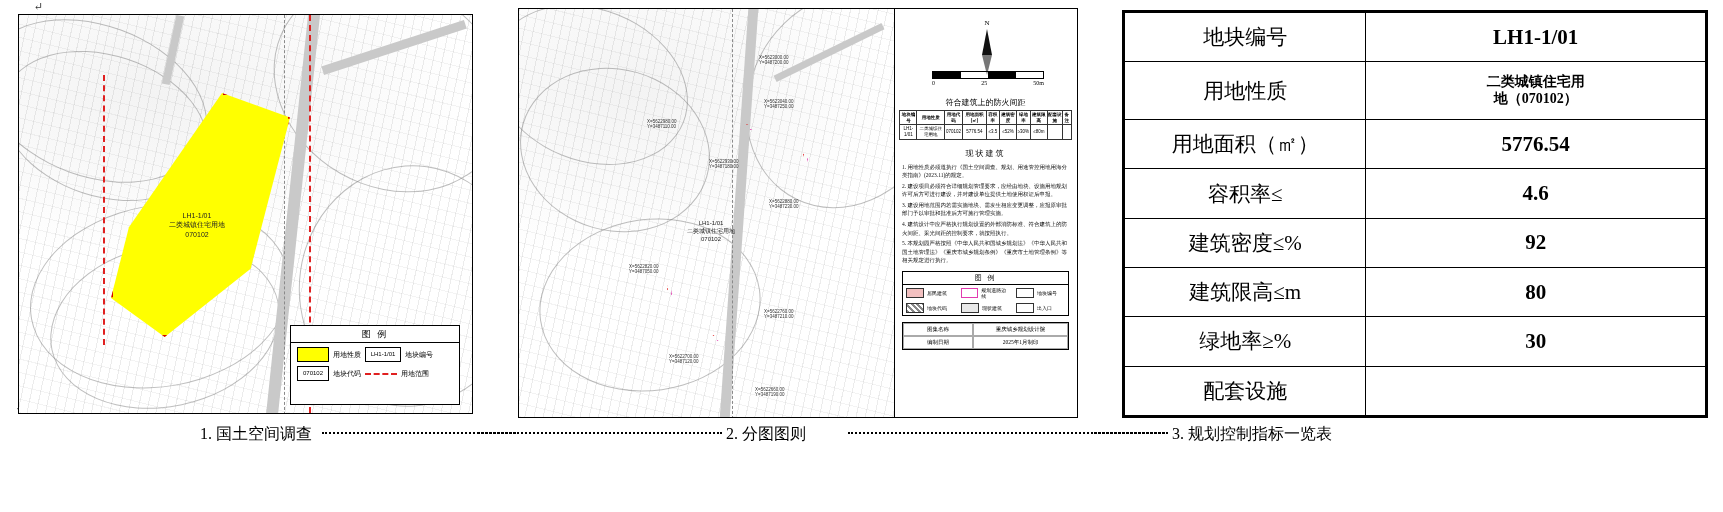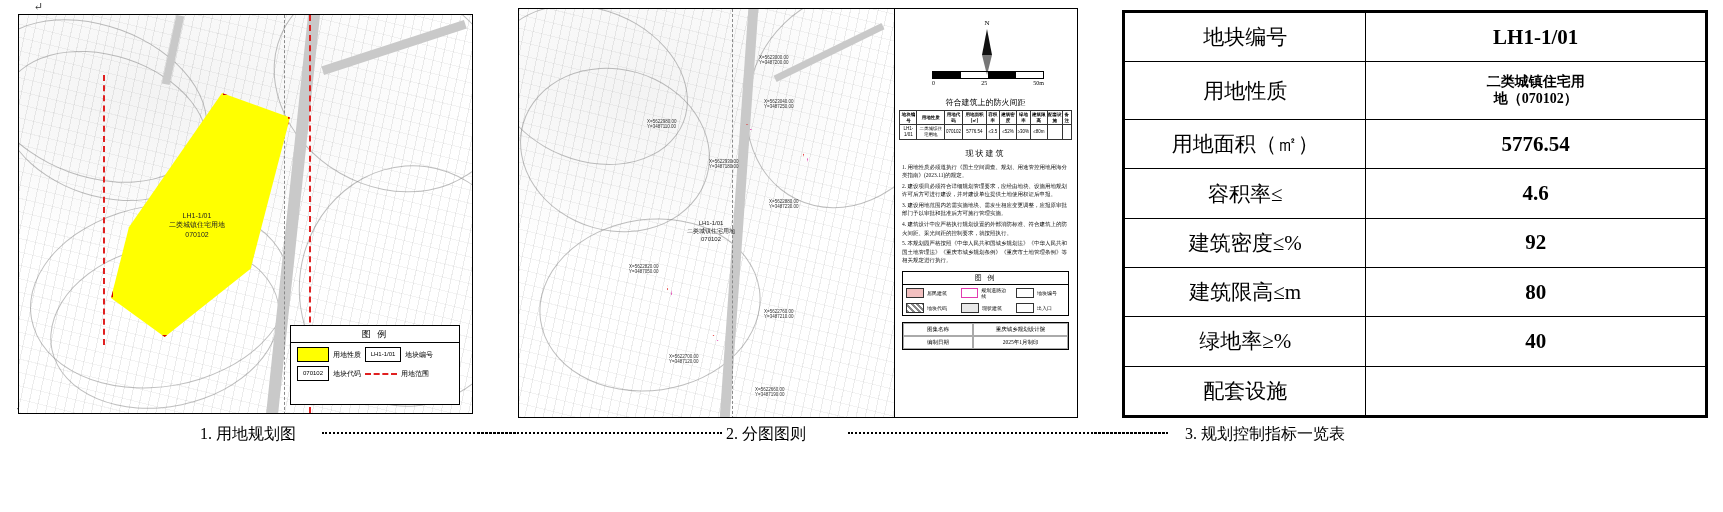--- a/index.html
+++ b/index.html
@@ -485,42 +485,42 @@
       <tr>
         <td class="key">建筑密度≤%</td>
         <td class="val">92</td>
       </tr>
       <tr>
         <td class="key">建筑限高≤m</td>
         <td class="val">80</td>
       </tr>
       <tr>
         <td class="key">绿地率≥%</td>
-        <td class="val">40</td>
+        <td class="val">30</td>
       </tr>
       <tr>
         <td class="key">配套设施</td>
         <td class="val"></td>
       </tr>
     </tbody>
       </table>
   </div>
 
   <div class="caption" style="left:200px;">
     <span>1.</span>
-    <span>用地规划图</span>
+    <span>国土空间调查</span>
   </div>
   <div class="dots" style="left:322px; width:400px;"></div>
 
   <div class="caption" style="left:726px;font-family:Liberation Serif, serif;">
     <span>2.</span>
     <span>分图图则</span>
   </div>
   <div class="dots" style="left:848px; width:320px;"></div>
 
-  <div class="caption" style="left:1172px;margin-left:13px;">
+  <div class="caption" style="left:1172px;">
     <span>3.</span>
     <span>规划控制指标一览表</span>
   </div>
   <div class="dots" style="left:1094px; width:74px;"></div>
   <div class="dots" style="left:478px; width:38px;"></div>
 
 </div>
 
 </body></html>

